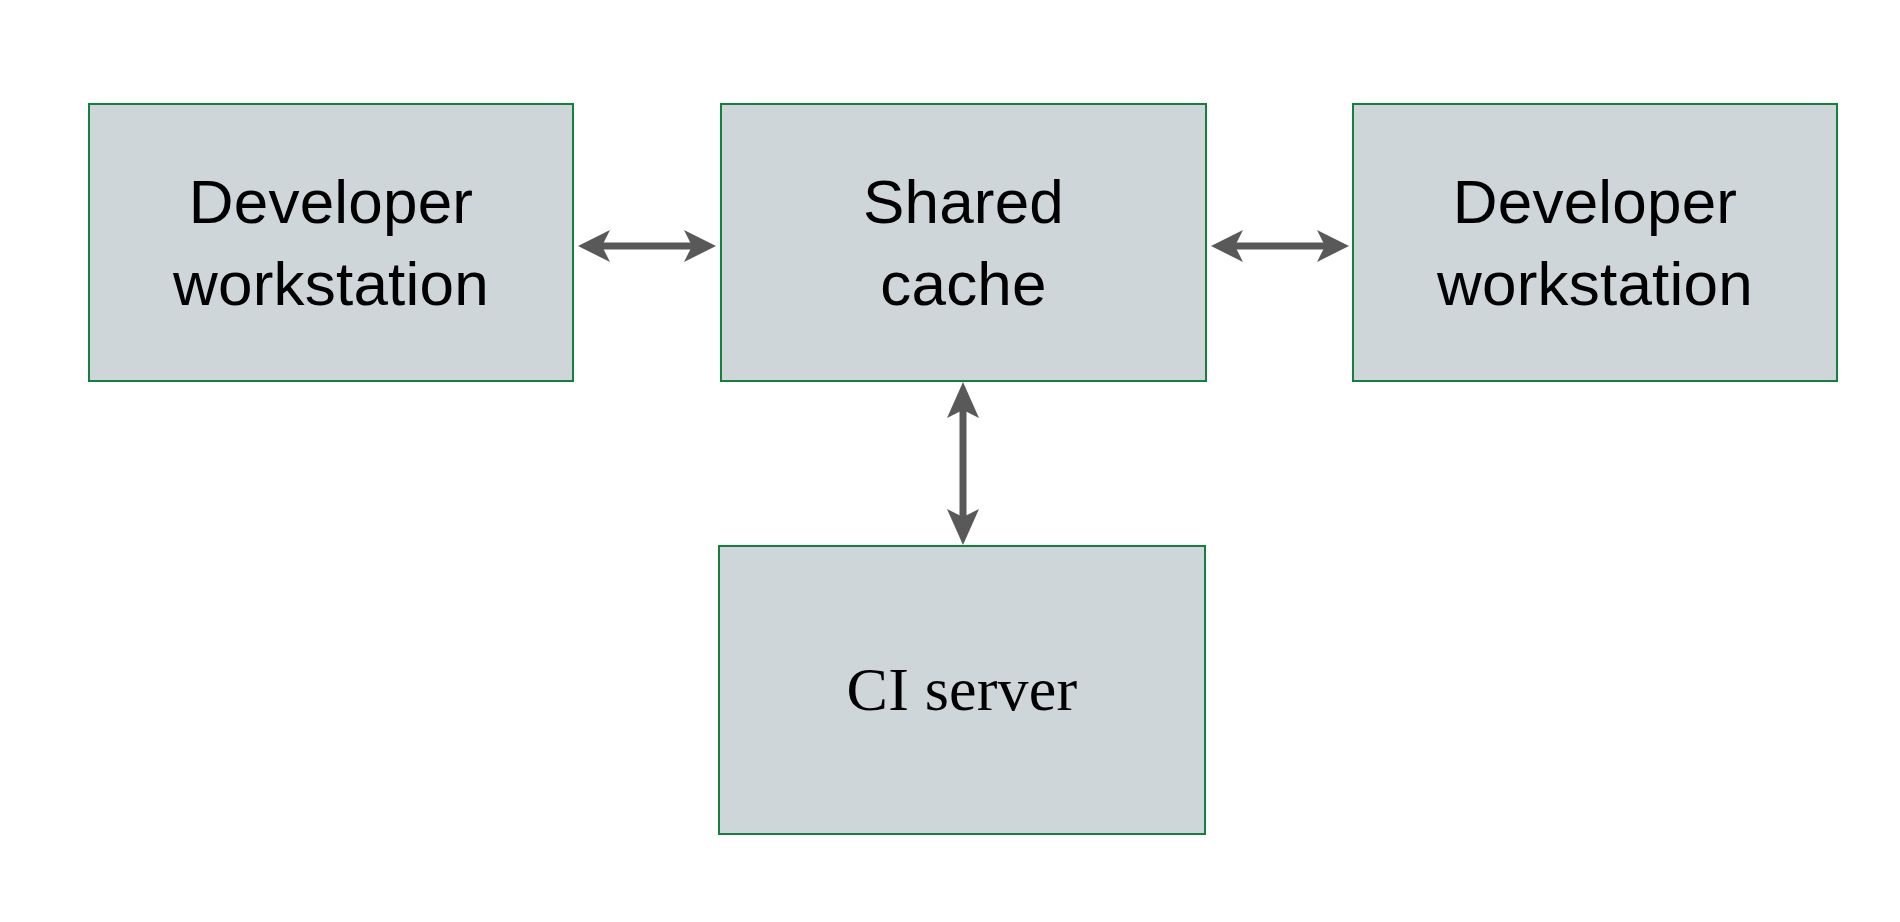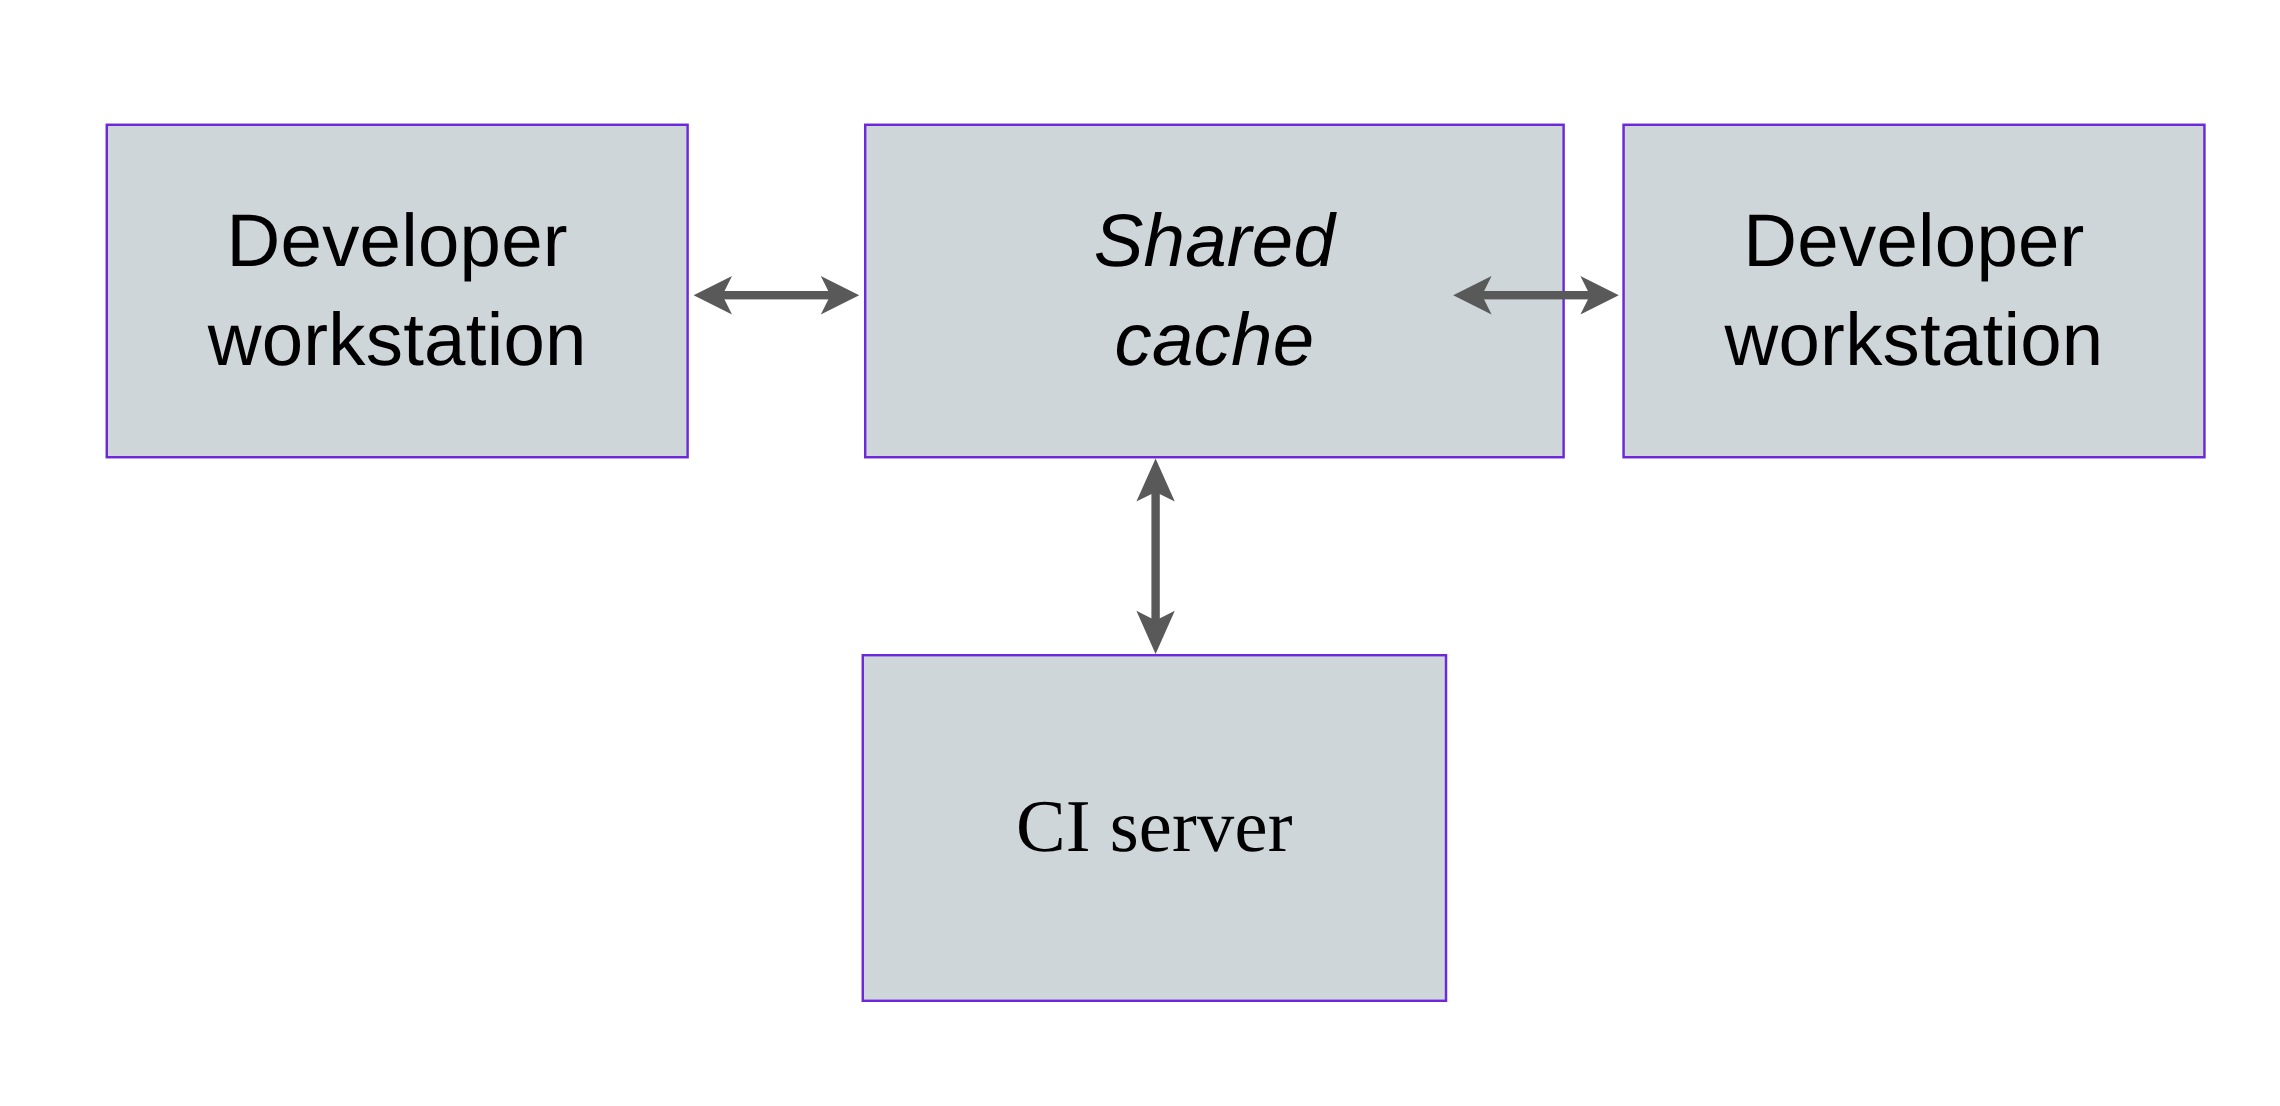--- a/index.html
+++ b/index.html
@@ -16,38 +16,38 @@
     position: relative;
     width: 1900px;
     height: 922px;
     background: #ffffff;
     overflow: hidden;
   }
   .node {
     position: absolute;
     box-sizing: border-box;
     background: #ced6da;
-    border: 2px solid #6d28d9;
+    border: 2px solid #15803d;
     display: flex;
     align-items: center;
     justify-content: center;
     text-align: center;
   }
   .node-label {
     font-size: 62px;
     line-height: 1.32;
     color: #000000;
     font-weight: 400;
     letter-spacing: 0.2px;
     padding: 0 10px;
     white-space: pre-line;
   }
   
   #node-dev-left   { left: 88px;   top: 103px; width: 486px; height: 279px; }
-  #node-shared     { left: 720px;  top: 103px; width: 584px; height: 279px; font-style: italic; }
+  #node-shared     { left: 720px;  top: 103px; width: 487px; height: 279px; }
   #node-dev-right  { left: 1352px; top: 103px; width: 486px; height: 279px; }
   #node-ci         { left: 718px;  top: 545px; width: 488px; height: 290px; font-family: Liberation Serif, serif; }
 
   .connector {
     position: absolute;
     overflow: visible;
   }
   #conn-left-shared  { left: 570px;  top: 208px; width: 154px; height: 76px; }
   #conn-shared-right { left: 1203px; top: 208px; width: 154px; height: 76px; }
   #conn-shared-ci    { left: 925px;  top: 378px; width: 76px;  height: 171px; }

